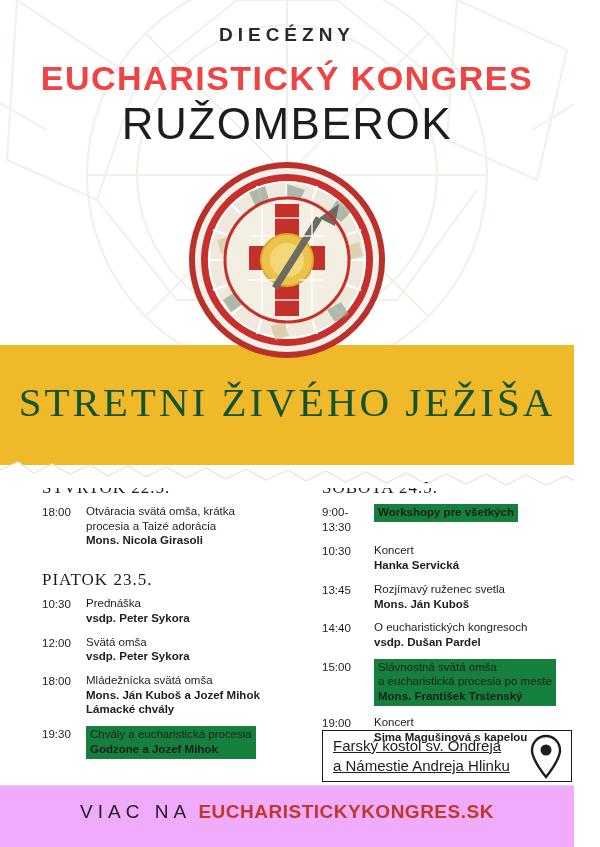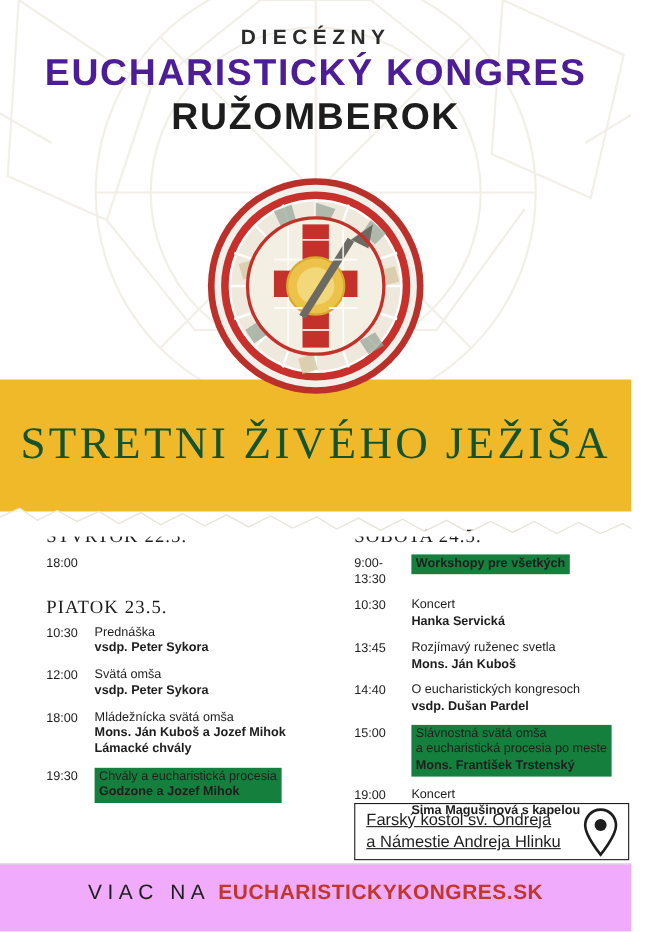--- a/index.html
+++ b/index.html
@@ -41,27 +41,27 @@
   .t-diecezny {
     font-size: 19px;
     font-weight: bold;
     letter-spacing: 5px;
     color: #2b2b2b;
   }
   .t-main {
     font-size: 34px;
     font-weight: bold;
     letter-spacing: 1.5px;
-    color: #4c1d95;
+    color: #ef4444;
     line-height: 1.18;
-    margin-top: 0;
+    margin-top: 12px;
   }
   .t-city {
-    font-size: 34px;
-    font-weight: bold;
+    font-size: 44px;
+    font-weight: normal;
     letter-spacing: 1.5px;
     color: #1d1d1d;
     line-height: 1.18;
   }
 
   
   .emblem-wrap {
     position: absolute;
     left: 50%;
     top: 160px;
@@ -284,20 +284,25 @@
              L546,45 L566,36 L584,46 L600,38" fill="none" stroke="#e8e4db" stroke-width="1.2"></path>
   </svg>
 
   <div class="schedule">
 
     <div class="col col-left">
 
       <div class="day-head">ŠTVRTOK 22.5.</div>
       <div class="item">
         <div class="time">18:00</div>
+        <div class="desc">
+          <span class="n">Otváracia svätá omša, krátka</span>
+          <span class="n">procesia a Taizé adorácia</span>
+          <span class="b">Mons. Nicola Girasoli</span>
+        </div>
       </div>
 
       <div class="day-head second">PIATOK 23.5.</div>
 
       <div class="item">
         <div class="time">10:30</div>
         <div class="desc">
           <span class="n">Prednáška</span>
           <span class="b">vsdp. Peter Sykora</span>
         </div>

